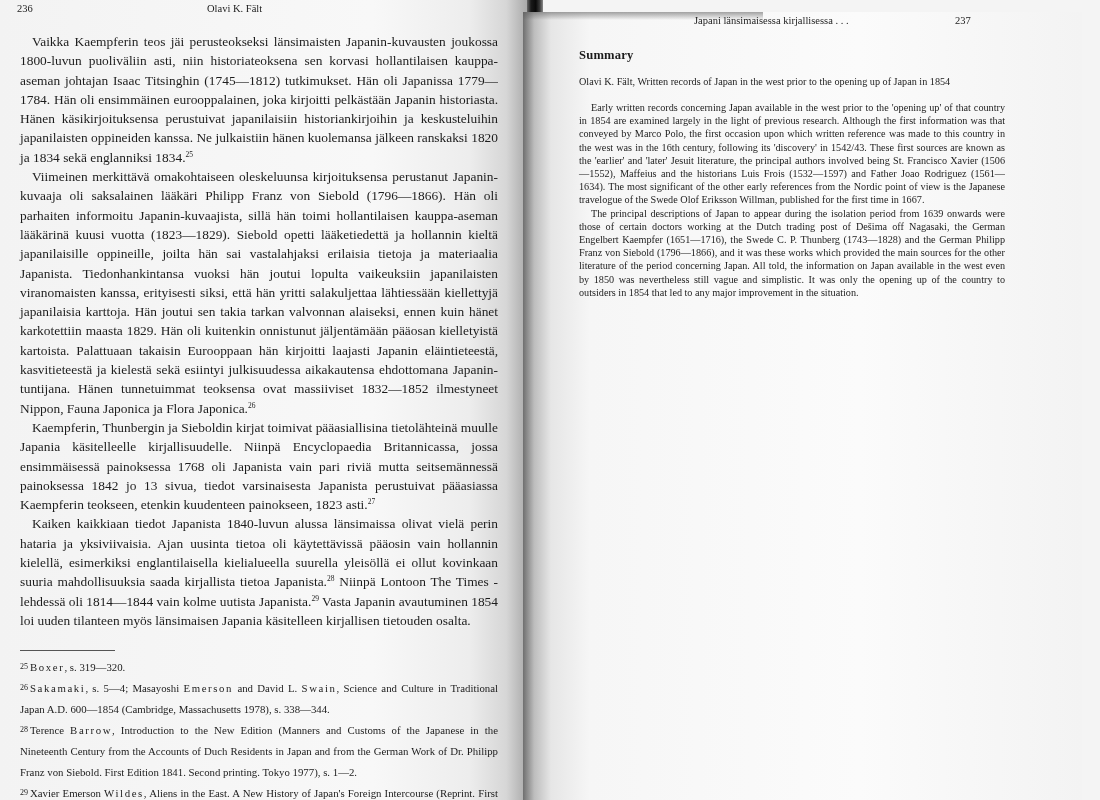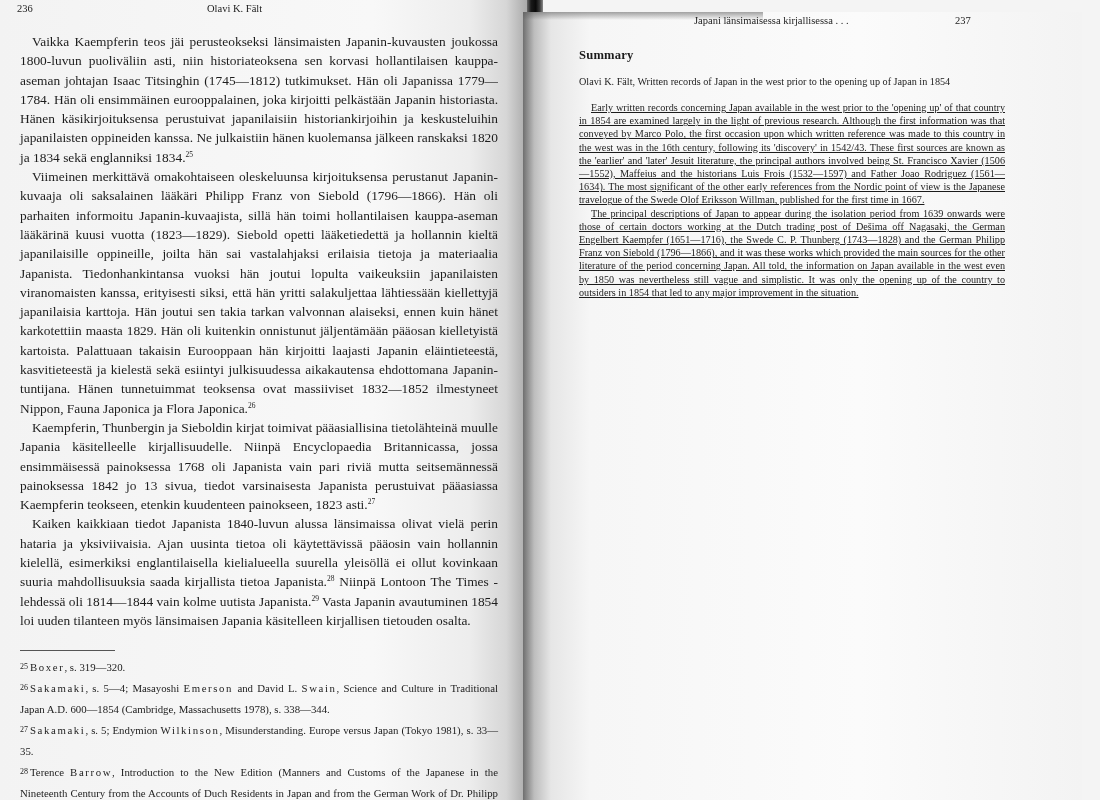--- a/index.html
+++ b/index.html
@@ -51,21 +51,21 @@
   .rp-header { position: absolute; top: 3px; left: 0; width: 559px; height: 14px; font-size: 10.5px; }
   .rp-header .runhead { position: absolute; left: 171px; top: 0; }
   .rp-header .pno { position: absolute; left: 432px; top: 0; }
   .summary-title {
     position: absolute; top: 36px; left: 56px;
     font-size: 12.6px; font-weight: bold; letter-spacing: 0.2px;
   }
   .summary-byline { position: absolute; top: 64px; left: 56px; font-size: 10.2px; }
   .summary-body {
     position: absolute; top: 89px; left: 56px; width: 426px;
-    font-size: 10.2px; line-height: 13.2px; text-align: justify; text-decoration: underline;
+    font-size: 10.2px; line-height: 13.2px; text-align: justify;
   }
   .summary-body p { margin: 0; text-indent: 12px; }
 </style>
 </head>
 <body>
 
 <div class="page page-left">
   <div class="lp-header">
     <span class="pno">236</span>
     <span class="runhead">Olavi K. Fält</span>
@@ -76,21 +76,20 @@
     <p><span>Viimeinen merkittävä omakohtaiseen oleskeluunsa kirjoituksensa perustanut Japanin-kuvaaja oli saksalainen lääkäri Philipp Franz von Siebold (1796—1866). Hän oli parhaiten informoitu Japanin-kuvaajista, sillä hän toimi hollantilaisen kauppa-aseman lääkärinä kuusi vuotta (1823—1829). Siebold opetti lääketiedettä ja hollannin kieltä japanilaisille oppineille, joilta hän sai vastalahjaksi erilaisia tietoja ja materiaalia Japanista. Tiedonhankintansa vuoksi hän joutui lopulta vaikeuksiin japanilaisten viranomaisten kanssa, erityisesti siksi, että hän yritti salakuljettaa lähtiessään kiellettyjä japanilaisia karttoja. Hän joutui sen takia tarkan valvonnan alaiseksi, ennen kuin hänet karkotettiin maasta 1829. Hän oli kuitenkin onnistunut jäljentämään pääosan kielletyistä kartoista. Palattuaan takaisin Eurooppaan hän kirjoitti laajasti Japanin eläintieteestä, kasvitieteestä ja kielestä sekä esiintyi julkisuudessa aikakautensa ehdottomana Japanin-tuntijana. Hänen tunnetuimmat teoksensa ovat massiiviset 1832—1852 ilmestyneet Nippon, Fauna Japonica ja Flora Japonica.</span><sup>26</sup></p>
     <p><span>Kaempferin, Thunbergin ja Sieboldin kirjat toimivat pääasiallisina tietolähteinä muulle Japania käsitelleelle kirjallisuudelle. Niinpä Encyclopaedia Britannicassa, jossa ensimmäisessä painoksessa 1768 oli Japanista vain pari riviä mutta seitsemännessä painoksessa 1842 jo 13 sivua, tiedot varsinaisesta Japanista perustuivat pääasiassa Kaempferin teokseen, etenkin kuudenteen painokseen, 1823 asti.</span><sup>27</sup></p>
     <p><span>Kaiken kaikkiaan tiedot Japanista 1840-luvun alussa länsimaissa olivat vielä perin hataria ja yksiviivaisia. Ajan uusinta tietoa oli käytettävissä pääosin vain hollannin kielellä, esimerkiksi englantilaisella kielialueella suurella yleisöllä ei ollut kovinkaan suuria mahdollisuuksia saada kirjallista tietoa Japanista.</span><sup>28</sup><span> Niinpä Lontoon The Times -lehdessä oli 1814—1844 vain kolme uutista Japanista.</span><sup>29</sup><span> Vasta Japanin avautuminen 1854 loi uuden tilanteen myös länsimaisen Japania käsitelleen kirjallisen tietouden osalta.</span></p>
   </div>
 
   <div class="fn-rule"></div>
 
   <div class="footnotes">
     <p class="fn"><span class="num">25</span><span class="spaced">Boxer</span><span>, s. 319—320.</span></p>
     <p class="fn"><span class="num">26</span><span class="spaced">Sakamaki</span><span>, s. 5—4; Masayoshi </span><span class="spaced">Emerson</span><span> and David L. </span><span class="spaced">Swain</span><span>, Science and Culture in Traditional Japan A.D. 600—1854 (Cambridge, Massachusetts 1978), s. 338—344.</span></p>
-    <p class="fn"><span class="num">27</span><span class="spaced">Sakamaki</span><span>, s. 5; Endymion </span><span class="spaced">Wilkinson</span><span>, Misunderstanding. Europe versus Japan (Tokyo 1981), s. 33—35.</span></p>
     <p class="fn"><span class="num">28</span><span>Terence </span><span class="spaced">Barrow</span><span>, Introduction to the New Edition (Manners and Customs of the Japanese in the Nineteenth Century from the Accounts of Duch Residents in Japan and from the German Work of Dr. Philipp Franz von Siebold. First Edition 1841. Second printing. Tokyo 1977), s. 1—2.</span></p>
     <p class="fn"><span class="num">29</span><span>Xavier Emerson </span><span class="spaced">Wildes</span><span>, Aliens in the East. A New History of Japan's Foreign Intercourse (Reprint. First Published in 1937. Wilmington, Deleware 1973), s. 213—214.</span></p>
   </div>
 </div>
 
 <div class="binding"></div>
 
 <div class="page page-right">
   <div class="rp-header">
     <span class="runhead">Japani länsimaisessa kirjallisessa . . .</span>

